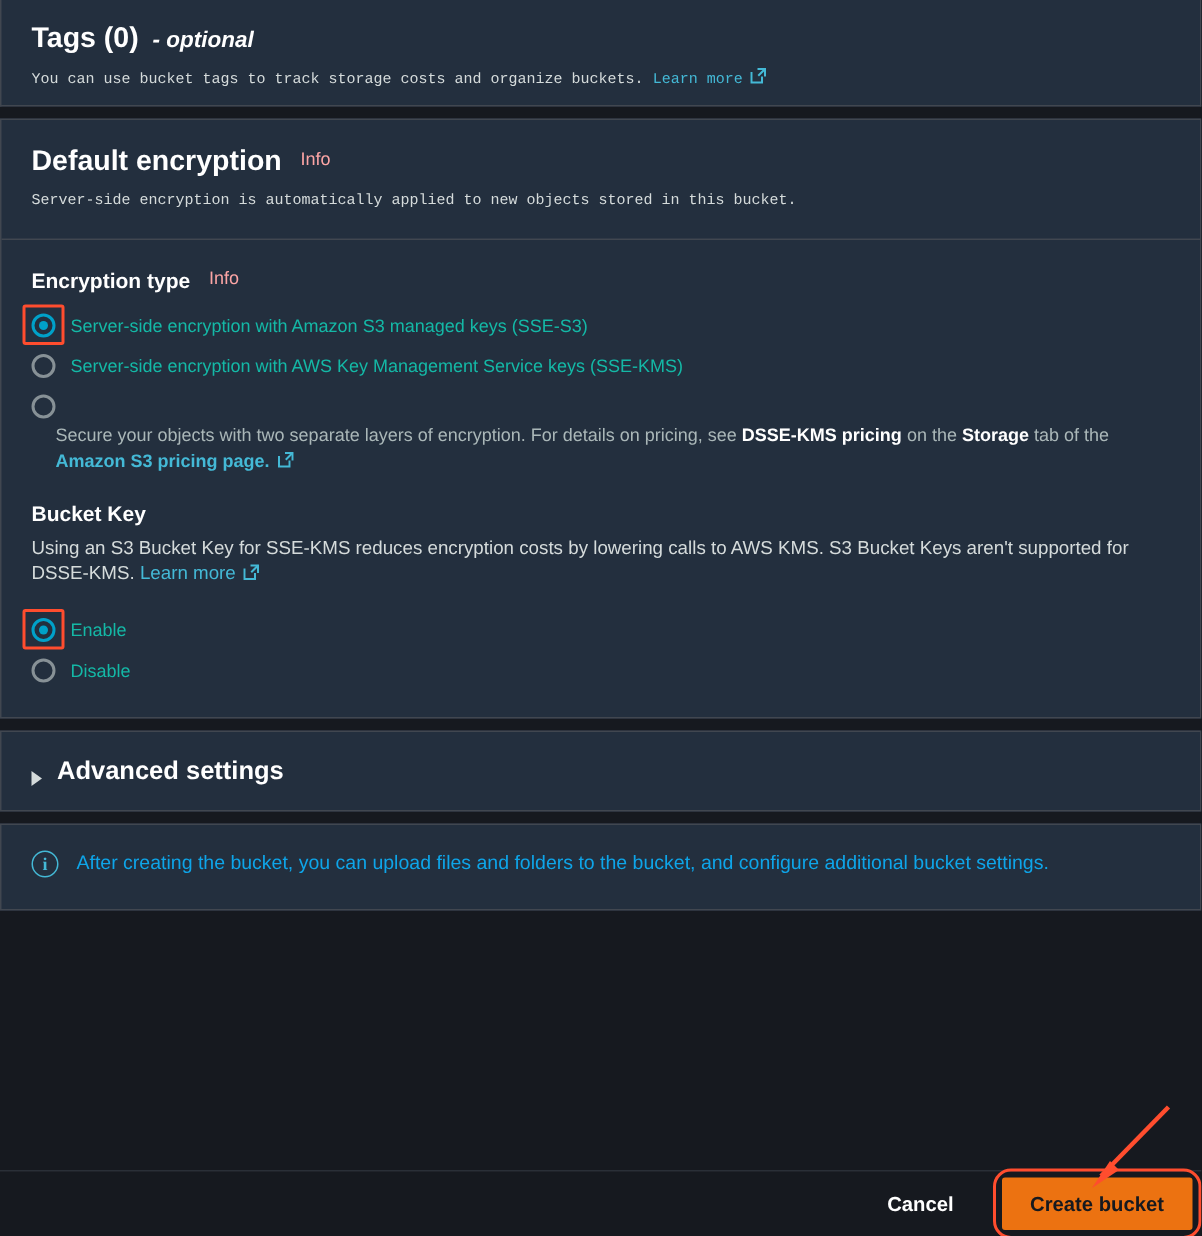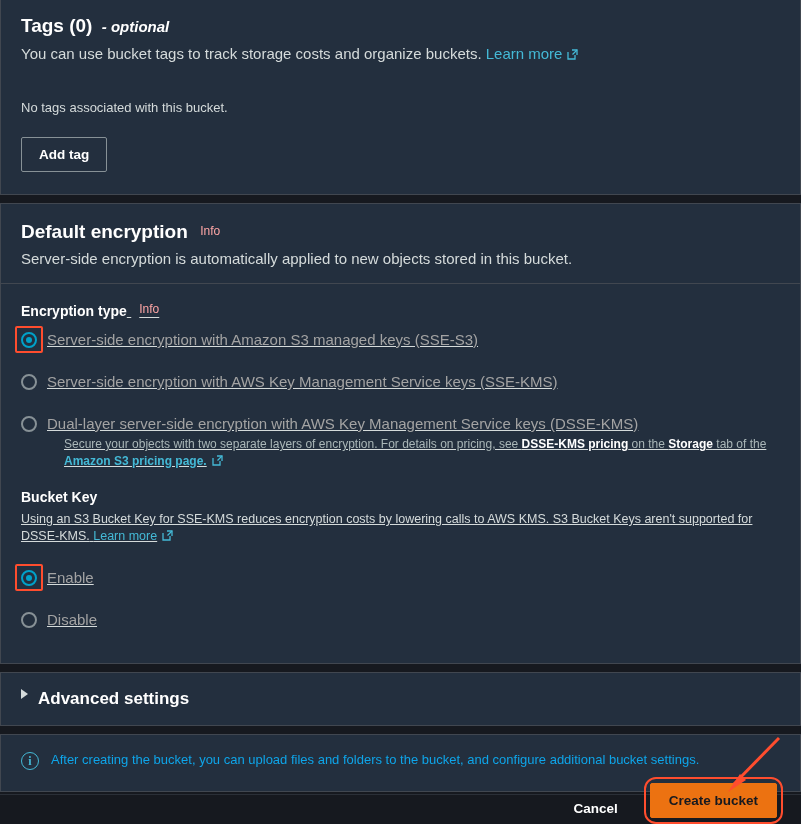--- a/index.html
+++ b/index.html
@@ -50,24 +50,25 @@
   .info-link {
     color: #fca5a5;
     font-size: 12px;
     font-weight: normal;
     margin-left: 8px;
     text-decoration: none;
     vertical-align: 3px;
     cursor: pointer;
   }
   .desc {
-    font-size: 15px;
+    font-size: 10px;
     color: #d5dbdb;
     margin: 6px 0 0 0;
     line-height: 17px;
+    font-family: Liberation Mono, monospace;
   }
   a.link {
     color: #44b9d6;
     text-decoration: none;
     cursor: pointer;
   }
   .ext-icon {
     display: inline-block;
     width: 11px; height: 11px;
     position: relative;
@@ -103,21 +104,21 @@
   }
   .field-label {
     font-size: 14px;
     font-weight: bold;
     color: #ffffff;
     display: inline-block;
   }
   .radio-row {
     display: flex;
     align-items: flex-start;
-    margin-top: 24px;
+    margin-top: 9px;
   }
   .radio {
     width: 16px; height: 16px;
     border-radius: 50%;
     border: 2px solid #879196;
     background: transparent;
     flex: 0 0 16px;
     margin-right: 10px;
     margin-top: 1px;
     position: relative;
@@ -128,53 +129,53 @@
   }
   .radio.checked::after {
     content: "";
     position: absolute;
     left: 3px; top: 3px;
     width: 6px; height: 6px;
     border-radius: 50%;
     background: #00a1c9;
   }
   .radio-label {
-    font-size: 15px;
-    color: #a3a3a3;
+    font-size: 12px;
+    color: #14b8a6;
     line-height: 18px;
   }
   .radio-highlight {
     position: absolute;
     border: 2px solid #ff4d2e;
     border-radius: 2px;
     pointer-events: none;
   }
   .sub-note {
     font-size: 12px;
     color: #aab7b8;
     line-height: 17px;
-    margin: 3px 0 0 43px;
+    margin: 3px 0 0 16px;
     max-width: 740px;
   }
   .sub-note b { color: #ffffff; font-weight: bold; }
   .bk-note {
     font-size: 12.5px;
     color: #d5dbdb;
     line-height: 17px;
     margin: 5px 0 20px 0;
     max-width: 762px;
   }
 
   
   #advanced-card {
     background: #232f3e;
     border: 1px solid #414750;
     padding: 16px 20px;
     display: flex;
-    align-items: flex-start;
+    align-items: flex-end;
     cursor: pointer;
   }
   .caret {
     width: 0; height: 0;
     border-left: 7px solid #d5dbdb;
     border-top: 5px solid transparent;
     border-bottom: 5px solid transparent;
     margin-right: 10px;
   }
   .adv-title {
@@ -210,27 +211,26 @@
   .banner-text {
     font-size: 13px;
     color: #0ea5e9;
     line-height: 18px;
   }
 
   
   #footer {
     position: absolute;
     left: 0; right: 0; bottom: 0;
-    height: 30px;
+    height: 44px;
     background: #16191f;
     border-top: 1px solid #2a2f37;
     display: flex;
-    align-items: flex-end;
+    align-items: center;
     justify-content: flex-end;
-    padding-right: 18px;
     gap: 16px;
   }
   .btn-link {
     background: transparent;
     border: none;
     color: #ffffff;
     font-size: 13.5px;
     font-weight: bold;
     cursor: pointer;
     padding: 8px 10px;
@@ -277,54 +277,49 @@
       </h2>
       <div class="desc">
         <span>You can use bucket tags to track storage costs and organize buckets.</span>
         <a class="link">Learn more</a><span class="ext-icon"><svg width="11" height="11" viewBox="0 0 11 11">
               <path d="M1 3 L1 10 L8 10 L8 6" fill="none" stroke="#44b9d6" stroke-width="1.3"></path>
               <path d="M5 1 L10 1 L10 6" fill="none" stroke="#44b9d6" stroke-width="1.3"></path>
               <path d="M10 1 L5.5 5.5" fill="none" stroke="#44b9d6" stroke-width="1.3"></path>
             </svg></span>
       </div>
     </div>
-    <div class="card-body">
-      <div class="no-tags">No tags associated with this bucket.</div>
-      <button class="btn">Add tag</button>
-    </div>
   </div>
 
   <div class="card" id="encryption-card">
     <div class="enc-head-wrap">
       <h2 class="section-title">Default encryption</h2>
       <a class="info-link">Info</a>
       <div class="desc">Server-side encryption is automatically applied to new objects stored in this bucket.</div>
     </div>
 
-    <div class="card-body" style="padding-top:18px;padding-bottom:34px;text-decoration:underline;">
+    <div class="card-body" style="padding-top:18px;padding-bottom:22px;">
 
       <div>
         <span class="field-label">Encryption type</span>
         <a class="info-link">Info</a>
       </div>
 
       <div class="radio-row" style="position:relative;margin-top:11px;">
         <span class="radio checked"></span>
         <span class="radio-highlight" style="left:-6px;top:-5px;width:28px;height:27px;"></span>
         <span class="radio-label">Server-side encryption with Amazon S3 managed keys (SSE-S3)</span>
       </div>
 
       <div class="radio-row">
         <span class="radio"></span>
         <span class="radio-label">Server-side encryption with AWS Key Management Service keys (SSE-KMS)</span>
       </div>
 
       <div class="radio-row">
         <span class="radio"></span>
-        <span class="radio-label">Dual-layer server-side encryption with AWS Key Management Service keys (DSSE-KMS)</span>
       </div>
       <div class="sub-note">
         <span>Secure your objects with two separate layers of encryption. For details on pricing, see </span><b>DSSE-KMS pricing</b><span> on the </span><b>Storage</b><span> tab of the</span><br>
         <a class="link" style="font-weight:bold;">Amazon S3 pricing page.</a><span class="ext-icon"><svg width="11" height="11" viewBox="0 0 11 11">
               <path d="M1 3 L1 10 L8 10 L8 6" fill="none" stroke="#44b9d6" stroke-width="1.3"></path>
               <path d="M5 1 L10 1 L10 6" fill="none" stroke="#44b9d6" stroke-width="1.3"></path>
               <path d="M10 1 L5.5 5.5" fill="none" stroke="#44b9d6" stroke-width="1.3"></path>
             </svg></span>
       </div>
 

